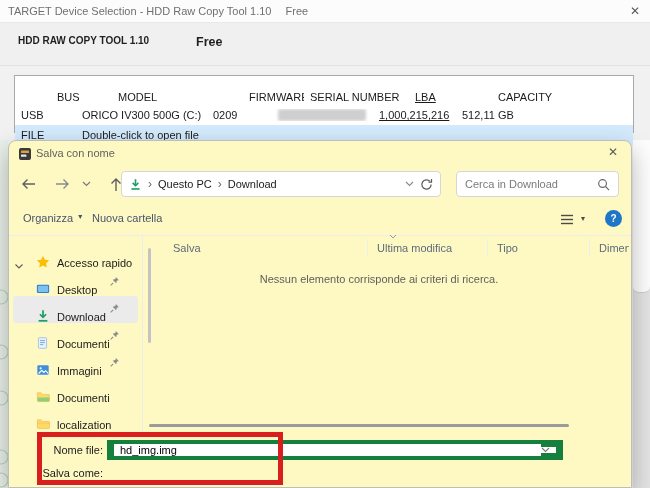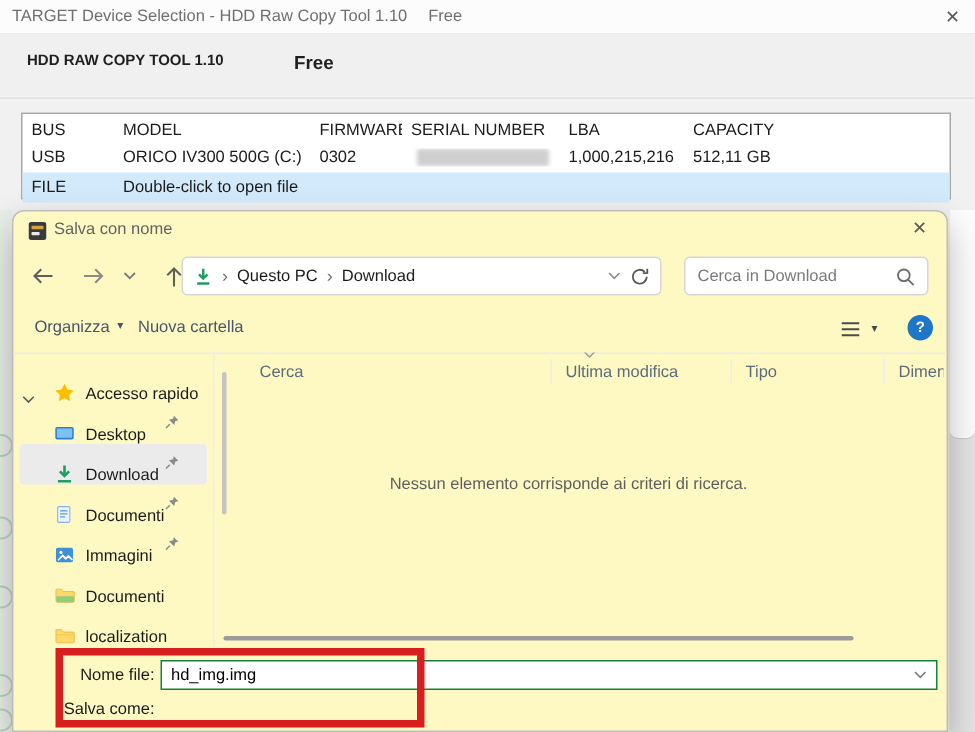--- a/index.html
+++ b/index.html
@@ -13,25 +13,25 @@
   .titlebar .t-close{margin-left:auto;margin-right:10px;color:#5a5a5a;font-size:12px;cursor:default;}
   .headerbar{position:absolute;left:0;top:23px;width:650px;height:42px;background:#f0f0f0;
              border-bottom:1px solid #e2e2e2;}
   .headerbar .app-name{position:absolute;left:18px;top:12px;font-weight:bold;font-size:10px;color:#1f1f1f;}
   .headerbar .app-badge{position:absolute;left:196px;top:12px;font-weight:bold;font-size:12.5px;color:#1f1f1f;}
   .headerbar .site-link{position:absolute;left:462px;top:11px;font-weight:bold;font-size:12.5px;text-decoration:none;}
   
   .dev-table{position:absolute;left:14px;top:75px;width:620px;height:58px;background:#fff;
              border:1px solid #a8a8a8;box-sizing:border-box;}
   .dev-row{display:flex;align-items:center;height:20px;}
-  .dev-row.hdr{height:17px;padding-top:2px;}
+  .dev-row.hdr{height:17px;padding-top:12px;margin-left:36px;}
   .dev-row.sel{background:#d3eafc;}
   .dc{padding-left:6px;box-sizing:border-box;white-space:nowrap;overflow:hidden;}
   .c-bus{width:61px;} .c-model{width:131px;} .c-fw{width:61px;} .c-sn{width:105px;}
-  .c-lba{width:83px;} .c-cap{flex:1;}
+  .c-lba{width:83px;text-decoration:underline;} .c-cap{flex:1;}
   .sn-blur{width:88px;height:12px;background:#cfcfcf;filter:blur(1.5px);border-radius:2px;margin-left:4px;}
   
   .strip-left{position:absolute;left:0;top:140px;width:8px;height:348px;background:#e9efe9;overflow:hidden;}
   .strip-right{position:absolute;left:633px;top:140px;width:17px;height:348px;background:#e3e3e3;overflow:hidden;}
   .strip-right .white-top{position:absolute;left:0;top:0;width:17px;height:152px;background:#fdfdfd;
                           border-radius:0 0 6px 6px;border-bottom:1px solid #cfcfcf;}
   
   .dialog{position:absolute;left:8px;top:140px;width:624px;height:348px;background:#fef9c3;
           border:1px solid #bdbdbd;border-radius:8px 8px 0 0;box-sizing:border-box;
           box-shadow:0 10px 24px rgba(0,0,0,.28);}
@@ -70,26 +70,26 @@
   .side-row.root .ico{margin-left:6px;}
   .side-row.child .ico{margin-left:22px;}
   .side-divider{position:absolute;left:133px;top:94px;bottom:56px;width:1px;background:#ececec;}
   .vscroll{position:absolute;left:139px;top:107px;width:3px;height:95px;background:#c4c4c4;border-radius:2px;}
   
   .list{position:absolute;left:140px;top:94px;right:2px;bottom:60px;overflow:hidden;}
   .list-hdr{position:relative;height:24px;color:#5d6b7c;}
   .lh{position:absolute;top:7px;white-space:nowrap;}
   .lh-sort{position:absolute;left:240px;top:-1px;}
   .lh-sep{position:absolute;top:4px;width:1px;height:17px;background:#ededed;}
-  .empty-msg{position:absolute;left:0;right:20px;top:38px;text-align:center;color:#5f5f5f;margin-top:44px;}
+  .empty-msg{position:absolute;left:0;right:20px;top:38px;text-align:center;color:#5f5f5f;}
   .hscroll{position:absolute;left:140px;top:283px;width:420px;height:3px;background:#9b9b9b;border-radius:2px;}
   
   .f-label{position:absolute;left:0;width:94px;text-align:right;color:#1b1b1b;}
-  .f-field{position:absolute;left:98px;width:518px;height:20px;box-sizing:border-box;background:#fff;
-           border:1px solid #15803d;display:flex;align-items:center;}
+  .f-field{position:absolute;left:98px;width:456px;height:20px;box-sizing:border-box;background:#fff;
+           border:7px solid #15803d;display:flex;align-items:center;}
   .f-field input{border:none;outline:none;flex:1;font:11px "Liberation Sans",sans-serif;padding:0 0 0 6px;min-width:0;}
   .f-field.combo{background:#fdfdfd;border-color:#9a9a9a;}
   .f-field .val{padding-left:6px;white-space:nowrap;}
   .f-field .dd{margin-left:auto;margin-right:6px;}
   .red-box{position:absolute;left:28px;top:291px;width:246px;height:53px;box-sizing:border-box;
            border:5px solid #d81e1e;pointer-events:none;}
   svg{display:block;}
 </style>
 </head>
 <body>
@@ -112,21 +112,21 @@
       <div class="dc c-bus">BUS</div>
       <div class="dc c-model">MODEL</div>
       <div class="dc c-fw">FIRMWARE</div>
       <div class="dc c-sn">SERIAL NUMBER</div>
       <div class="dc c-lba">LBA</div>
       <div class="dc c-cap">CAPACITY</div>
     </div>
     <div class="dev-row">
       <div class="dc c-bus">USB</div>
       <div class="dc c-model">ORICO IV300 500G (C:)</div>
-      <div class="dc c-fw">0302</div>
+      <div class="dc c-fw">0209</div>
       <div class="dc c-sn">
           <div class="sn-blur"></div>
         </div>
       <div class="dc c-lba">1,000,215,216</div>
       <div class="dc c-cap">512,11 GB</div>
     </div>
     <div class="dev-row sel">
       <div class="dc c-bus">FILE</div>
       <div class="dc c-model">Double-click to open file</div>
     </div>
@@ -340,21 +340,21 @@
             </svg>
         </span>
         <span class="lbl">localization</span>
       </div>
     </div>
     <div class="side-divider"></div>
     <div class="vscroll"></div>
 
     <div class="list">
       <div class="list-hdr">
-        <span class="lh" style="left:24px">Cerca</span>
+        <span class="lh" style="left:24px">Salva</span>
         <span class="lh-sort">
           <svg width="8" height="5" viewBox="0 0 8 5">
               <path d="M0.5 0.5L4 4 7.5 0.5" fill="none" stroke="#9a9a9a" stroke-width="1"></path>
             </svg>
         </span>
         <span class="lh" style="left:228px">Ultima modifica</span>
         <span class="lh" style="left:348px">Tipo</span>
         <span class="lh" style="left:450px">Dimensio</span>
         <span class="lh-sep" style="left:218px"></span>
         <span class="lh-sep" style="left:338px"></span>

